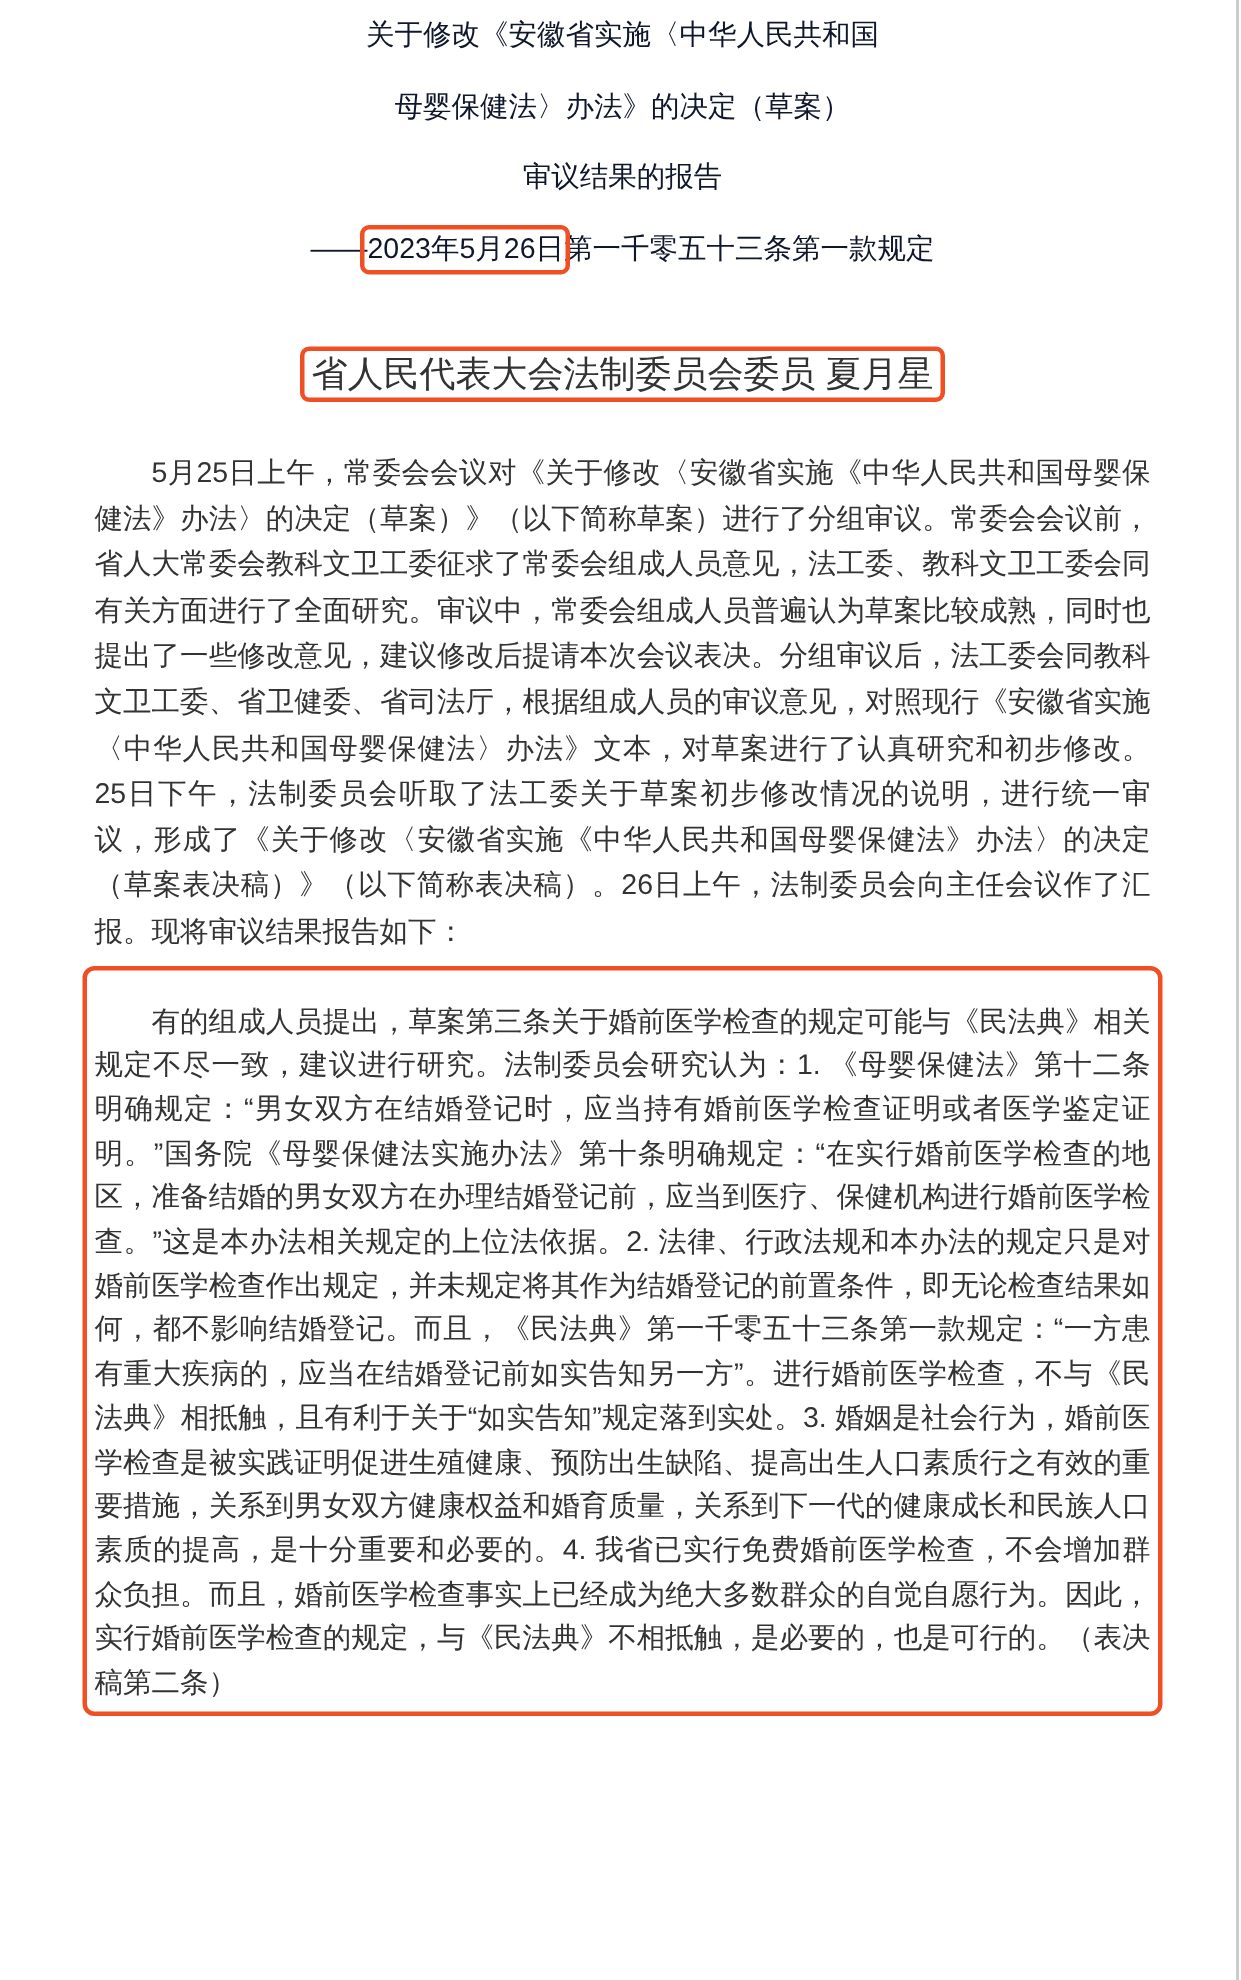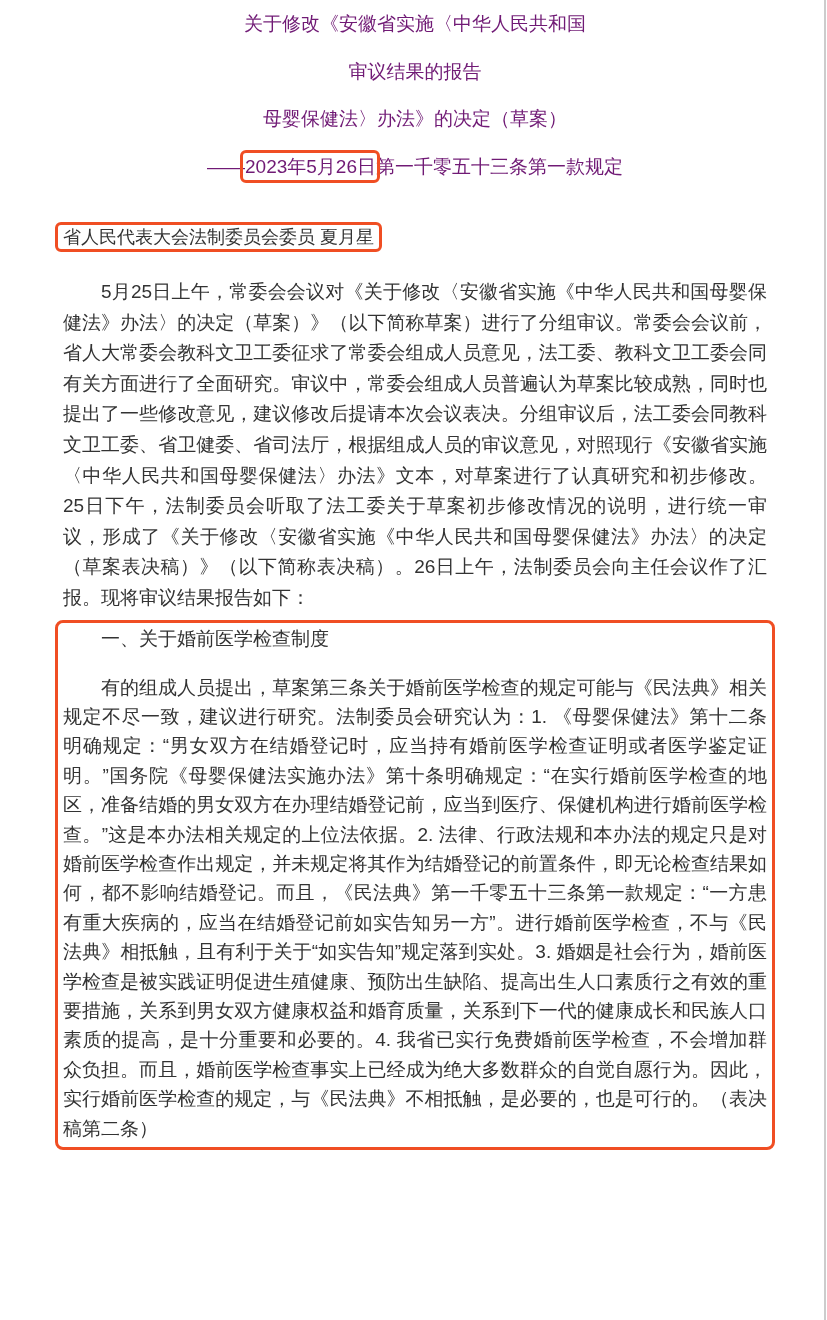--- a/index.html
+++ b/index.html
@@ -8,29 +8,29 @@
     width:827px; height:1320px; position:relative; overflow:hidden;
     font-family:"Liberation Sans","DejaVu Sans",sans-serif;
     color:#333333;
   }
   .right-edge {
     position:absolute; top:0; right:1px; width:2px; height:1320px;
     background:#cccccc;
   }
   .page { padding:0 60px 0 63px; }
 
-  .title-block { text-align:center; font-size:19px; line-height:47.5px; color:#701a75; }
+  .title-block { text-align:center; font-size:19px; line-height:47.5px; color:#0f172a; }
   .title-line { white-space:nowrap; }
 
-  .sig-line { font-size:18px; line-height:31px; margin-top:32px; }
+  .sig-line { text-align:center; font-size:24px; line-height:31px; margin-top:44px; }
 
   .salutation { font-size:19px; line-height:31px; margin-top:59px; }
 
   .para { font-size:19px; text-align:justify; }
-  .para-1 { margin-top:24px; line-height:30.6px; text-indent:2em; }
+  .para-1 { margin-top:36px; line-height:30.6px; text-indent:2em; }
 
   
   .hl { position:relative; }
   .hl::before {
     content:""; position:absolute; pointer-events:none;
     left:-5px; right:-4px; top:-6px; bottom:-6px;
     border:3px solid #F04E23; border-radius:6px;
   }
   .hl-sig::before { left:-8px; right:-8px; top:-5px; bottom:-5px; }
 
@@ -43,30 +43,29 @@
   .boxed-heading { font-size:19px; line-height:30px; text-indent:2em; }
   .para-2 { margin-top:19px; line-height:29.4px; text-indent:2em; }
 </style>
 </head>
 <body>
 
 <div class="page">
 
   <div class="title-block">
     <div class="title-line">关于修改《安徽省实施〈中华人民共和国</div>
+    <div class="title-line">母婴保健法〉办法》的决定（草案）</div>
     <div class="title-line">审议结果的报告</div>
-    <div class="title-line">母婴保健法〉办法》的决定（草案）</div>
     <div class="title-line"><span>——</span><span class="hl">2023年5月26日</span><span>第一千零五十三条第一款规定</span></div>
   </div>
 
   <div class="sig-line"><span class="hl hl-sig">省人民代表大会法制委员会委员 夏月星</span></div>
 
 
   <div class="para para-1">5月25日上午，常委会会议对《关于修改〈安徽省实施《中华人民共和国母婴保健法》办法〉的决定（草案）》（以下简称草案）进行了分组审议。常委会会议前，省人大常委会教科文卫工委征求了常委会组成人员意见，法工委、教科文卫工委会同有关方面进行了全面研究。审议中，常委会组成人员普遍认为草案比较成熟，同时也提出了一些修改意见，建议修改后提请本次会议表决。分组审议后，法工委会同教科文卫工委、省卫健委、省司法厅，根据组成人员的审议意见，对照现行《安徽省实施〈中华人民共和国母婴保健法〉办法》文本，对草案进行了认真研究和初步修改。25日下午，法制委员会听取了法工委关于草案初步修改情况的说明，进行统一审议，形成了《关于修改〈安徽省实施《中华人民共和国母婴保健法》办法〉的决定（草案表决稿）》（以下简称表决稿）。26日上午，法制委员会向主任会议作了汇报。现将审议结果报告如下：</div>
 
   <div class="boxed-section">
-    <div class="boxed-heading">一、关于婚前医学检查制度</div>
     <div class="para para-2">有的组成人员提出，草案第三条关于婚前医学检查的规定可能与《民法典》相关规定不尽一致，建议进行研究。法制委员会研究认为：1. 《母婴保健法》第十二条明确规定：“男女双方在结婚登记时，应当持有婚前医学检查证明或者医学鉴定证明。”国务院《母婴保健法实施办法》第十条明确规定：“在实行婚前医学检查的地区，准备结婚的男女双方在办理结婚登记前，应当到医疗、保健机构进行婚前医学检查。”这是本办法相关规定的上位法依据。2. 法律、行政法规和本办法的规定只是对婚前医学检查作出规定，并未规定将其作为结婚登记的前置条件，即无论检查结果如何，都不影响结婚登记。而且，《民法典》第一千零五十三条第一款规定：“一方患有重大疾病的，应当在结婚登记前如实告知另一方”。进行婚前医学检查，不与《民法典》相抵触，且有利于关于“如实告知”规定落到实处。3. 婚姻是社会行为，婚前医学检查是被实践证明促进生殖健康、预防出生缺陷、提高出生人口素质行之有效的重要措施，关系到男女双方健康权益和婚育质量，关系到下一代的健康成长和民族人口素质的提高，是十分重要和必要的。4. 我省已实行免费婚前医学检查，不会增加群众负担。而且，婚前医学检查事实上已经成为绝大多数群众的自觉自愿行为。因此，实行婚前医学检查的规定，与《民法典》不相抵触，是必要的，也是可行的。（表决稿第二条）</div>
   </div>
 
 </div>
 
 <div class="right-edge"></div>
 
 </body></html>

